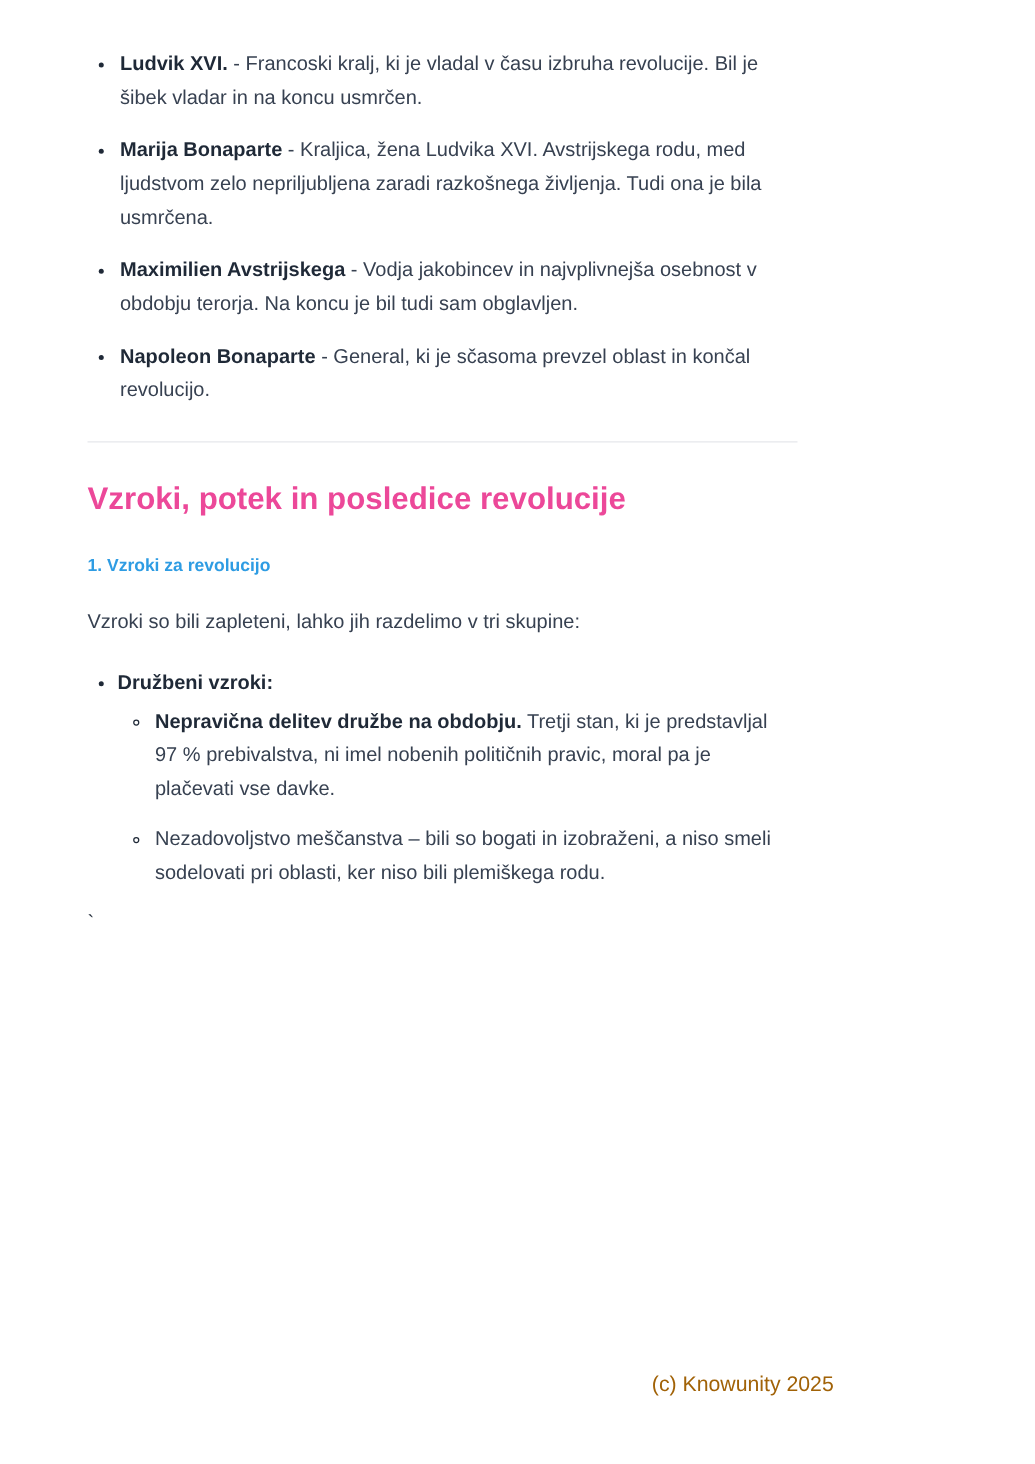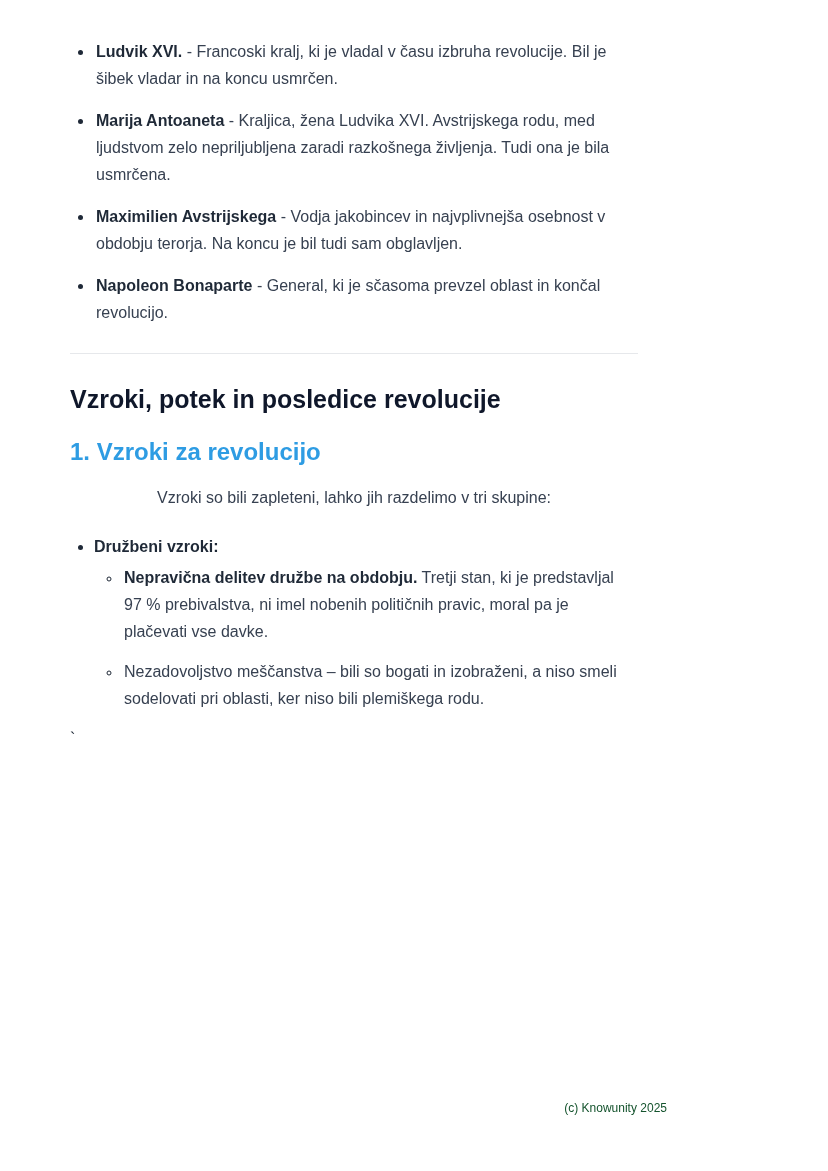--- a/index.html
+++ b/index.html
@@ -44,32 +44,31 @@
   hr.divider {
     border: none;
     border-top: 1px solid #e6e8eb;
     margin: 27px 0 0 0;
   }
   h2.section-heading {
     margin: 30px 0 0 0;
     font-size: 25px;
     line-height: 30px;
     font-weight: bold;
-    color: #0f172a;
+    color: #ec4899;
   }
   h3.sub-heading {
     margin: 26px 0 0 0;
-    font-size: 24px;
+    font-size: 14px;
     line-height: 24px;
     font-weight: bold;
     color: #2e9ce3;
   }
   p.intro {
     margin: 20px 0 0 0;
-    text-align: center;
   }
   ul.causes-list {
     list-style: disc outside;
     margin: 22px 11px 0 0;
     padding: 0 0 0 24px;
   }
   ul.causes-list > li::marker {
     color: #1f2937;
     font-size: 15px;
   }
@@ -98,37 +97,37 @@
     width: 37px;
     height: 1096px;
     background: #e8f0fa;
     border-left: 5px solid #abc6e9;
     z-index: 1;
   }
   .footer {
     position: absolute;
     top: 1100px;
     right: 53px;
-    font-size: 12px;
+    font-size: 17px;
     line-height: 16px;
-    color: #14532d;
+    color: #a16207;
     z-index: 2;
     white-space: nowrap;
   }
 </style>
 </head>
 <body>
 
 <div class="page">
 
   <div class="content">
 
     <ul class="people-list">
       <li><span class="b">Ludvik XVI.</span><span> - Francoski kralj, ki je vladal v času izbruha revolucije. Bil je šibek vladar in na koncu usmrčen.</span></li>
-      <li><span class="b">Marija Antoaneta</span><span> - Kraljica, žena Ludvika XVI. Avstrijskega rodu, med ljudstvom zelo nepriljubljena zaradi razkošnega življenja. Tudi ona je bila usmrčena.</span></li>
+      <li><span class="b">Marija Bonaparte</span><span> - Kraljica, žena Ludvika XVI. Avstrijskega rodu, med ljudstvom zelo nepriljubljena zaradi razkošnega življenja. Tudi ona je bila usmrčena.</span></li>
       <li><span class="b">Maximilien Avstrijskega</span><span> - Vodja jakobincev in najvplivnejša osebnost v obdobju terorja. Na koncu je bil tudi sam obglavljen.</span></li>
       <li><span class="b">Napoleon Bonaparte</span><span> - General, ki je sčasoma prevzel oblast in končal revolucijo.</span></li>
     </ul>
 
     <hr class="divider">
 
     <h2 class="section-heading">Vzroki, potek in posledice revolucije</h2>
 
     <h3 class="sub-heading">1. Vzroki za revolucijo</h3>
 

